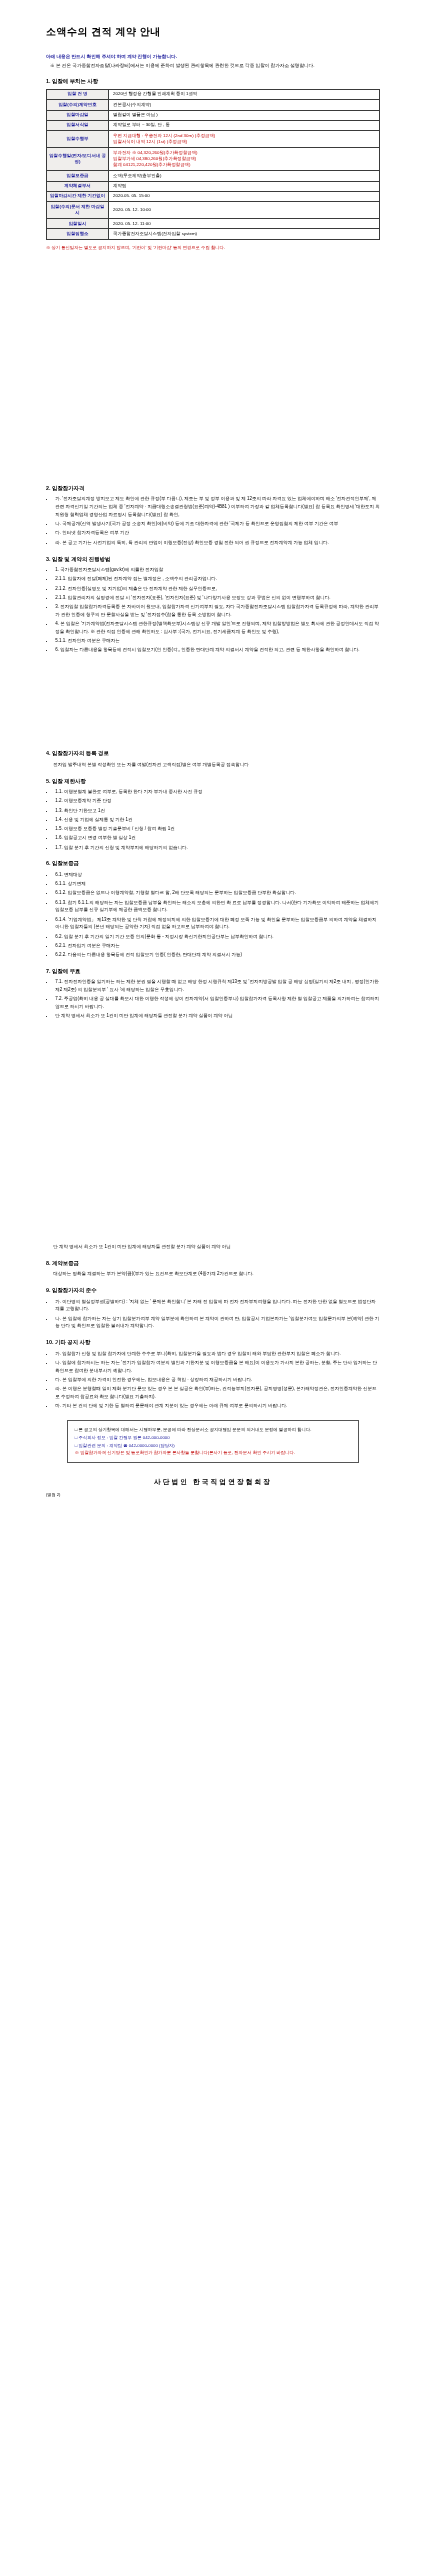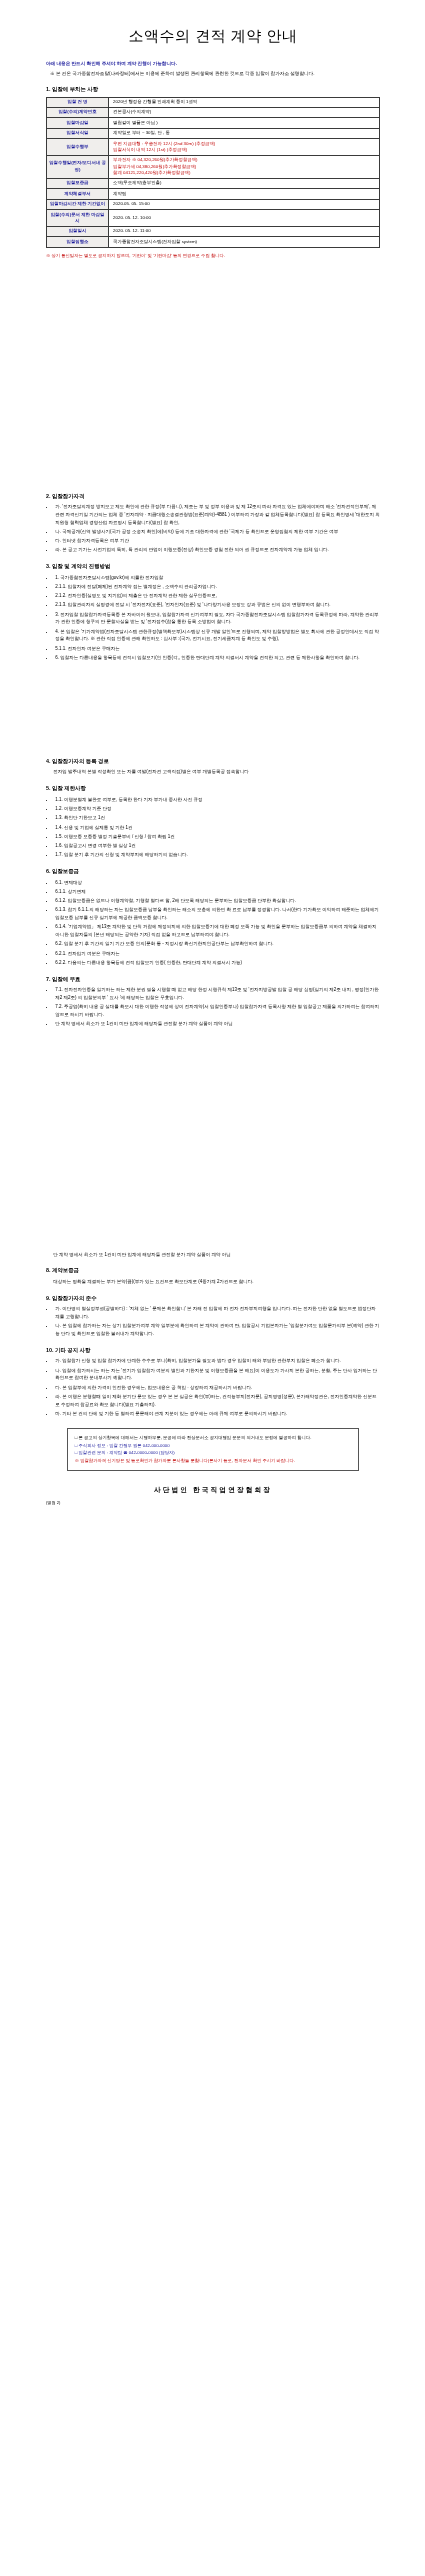--- a/index.html
+++ b/index.html
@@ -13,23 +13,23 @@
     line-height: 1.55;
   }
   .page {
     width: 426px;
     padding: 14.4px 46px 10.3px 46px;
     position: relative;
   }
   .page-1 { min-height: 2731px; }
 
   h1.doc-title {
-    text-align: center;
-    font-size: 15px;
-    font-weight: normal;
+    text-align: left;
+    font-size: 10px;
+    font-weight: bold;
     letter-spacing: 0.5px;
     margin: 9.3px 0 13.4px 0;
   }
   .sub-head {
     font-size: 4.6px;
     margin: 0 0 2.1px 0;
     color: #1c1c9c;
     font-weight: bold;
   }
   .intro-para {

